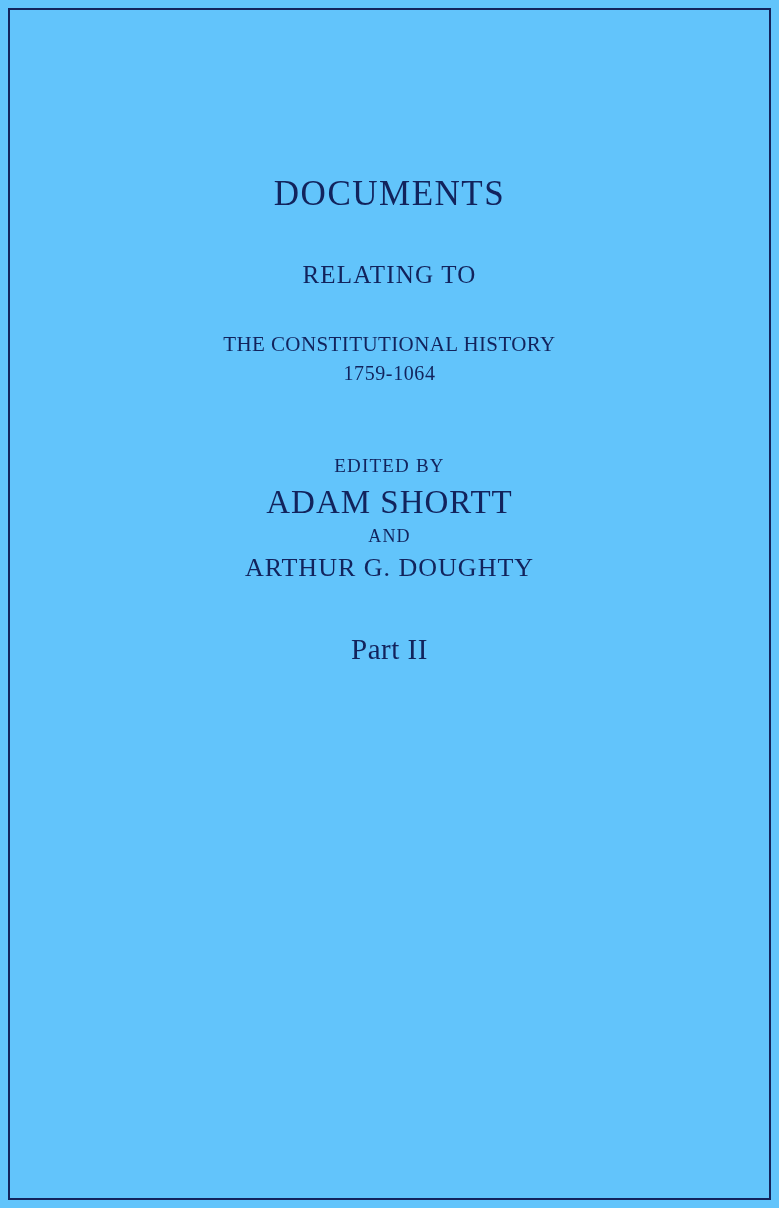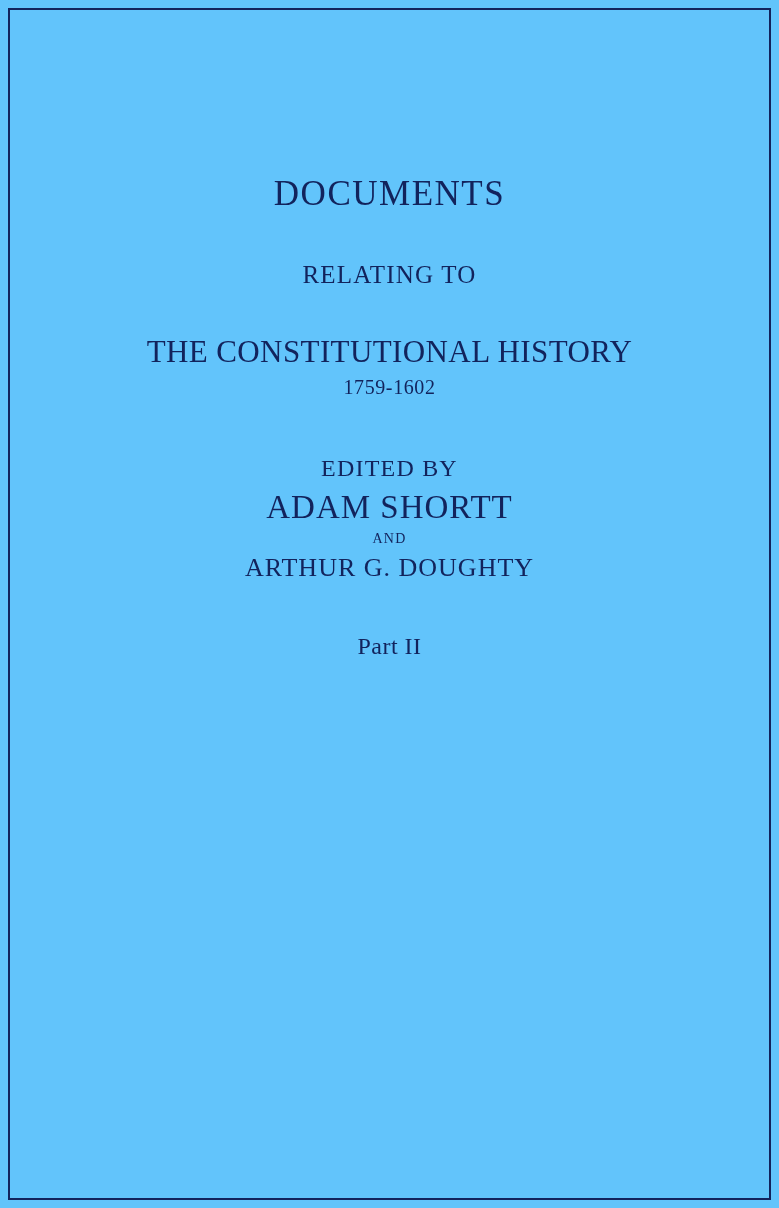--- a/index.html
+++ b/index.html
@@ -47,77 +47,77 @@
     text-transform: uppercase;
   }
   .relating {
     margin-top: 47px;
     font-size: 25px;
     letter-spacing: 1.2px;
     text-transform: uppercase;
   }
   .subject {
     margin-top: 42px;
-    font-size: 31px;
+    font-size: 21px;
     line-height: 1.33;
     letter-spacing: 0.4px;
     text-transform: uppercase;
   }
   .years {
     margin-top: 4px;
     font-size: 20px;
     letter-spacing: 0.6px;
   }
   .edited-by {
-    margin-top: 56px;
-    font-size: 24px;
+    margin-top: 70px;
+    font-size: 19px;
     letter-spacing: 1.2px;
     text-transform: uppercase;
   }
   .editor-one {
     margin-top: 7px;
     font-size: 33px;
     letter-spacing: 1px;
     text-transform: uppercase;
   }
   .and {
     margin-top: 5px;
-    font-size: 14px;
+    font-size: 18px;
     letter-spacing: 1.2px;
     text-transform: uppercase;
   }
   .editor-two {
     margin-top: 6px;
     font-size: 26px;
     letter-spacing: 1px;
     text-transform: uppercase;
   }
   .part {
     margin-top: 50px;
-    font-size: 24px;
+    font-size: 29px;
     letter-spacing: 0.5px;
   }
 </style>
 </head>
 <body>
 
 <div class="page">
   <div class="border-frame"></div>
 
   <div class="content">
 
     <div class="title-main">Documents</div>
 
     <div class="relating">Relating to</div>
 
     <div class="subject">
       <div>The Constitutional History</div>
     </div>
 
-    <div class="years">1759-1602</div>
+    <div class="years">1759-1064</div>
 
     <div class="edited-by">Edited by</div>
     <div class="editor-one">Adam Shortt</div>
     <div class="and">and</div>
     <div class="editor-two">Arthur G. Doughty</div>
 
     <div class="part">Part II</div>
 
   </div>
 </div>

